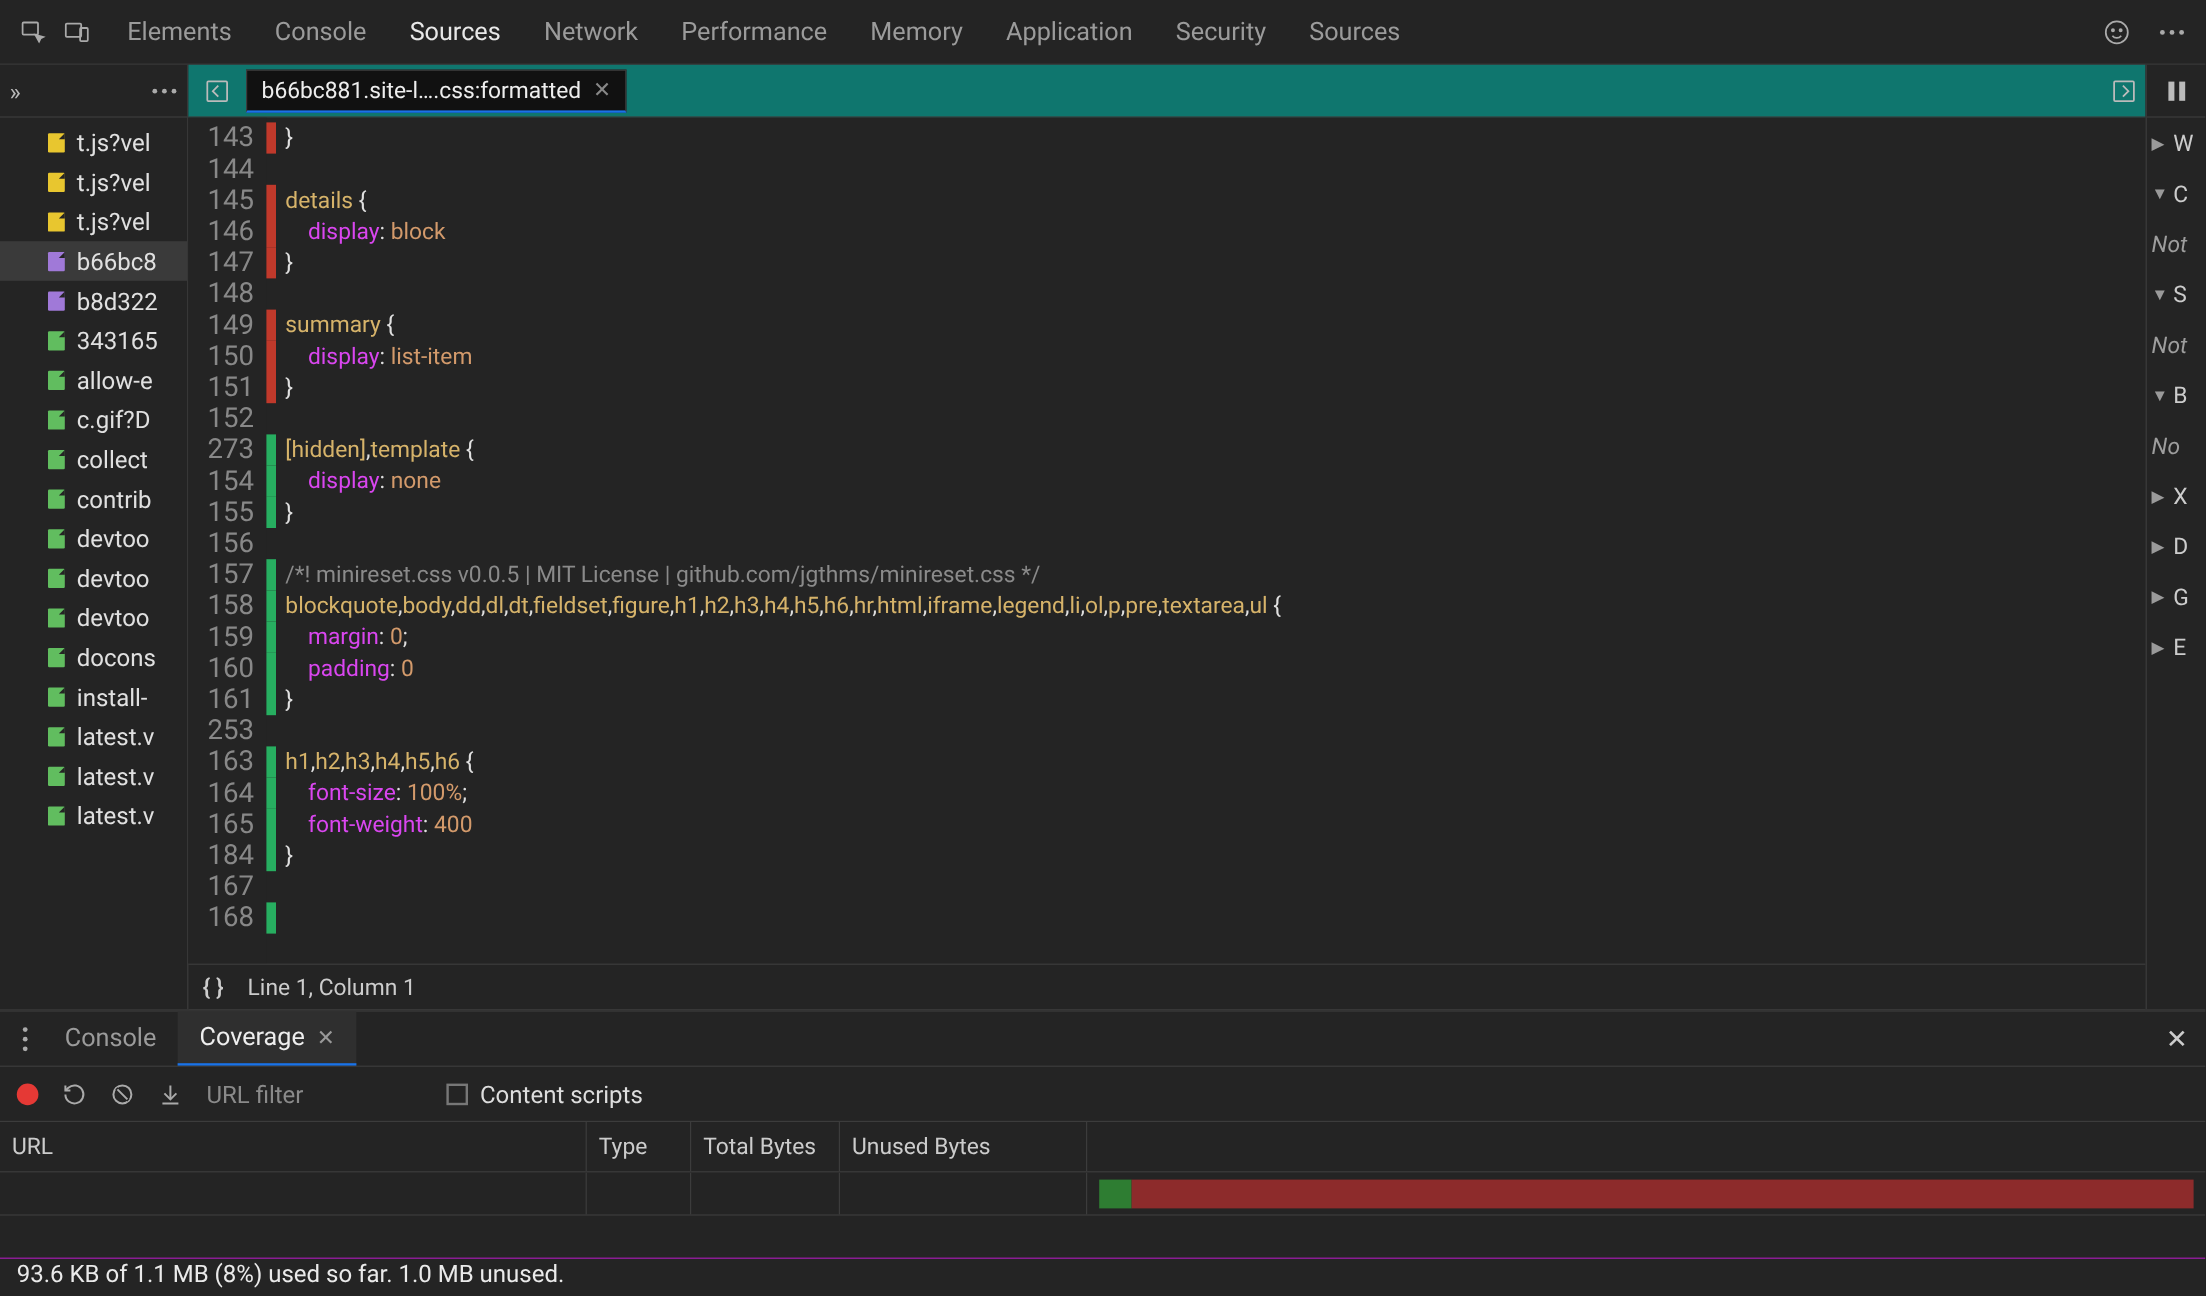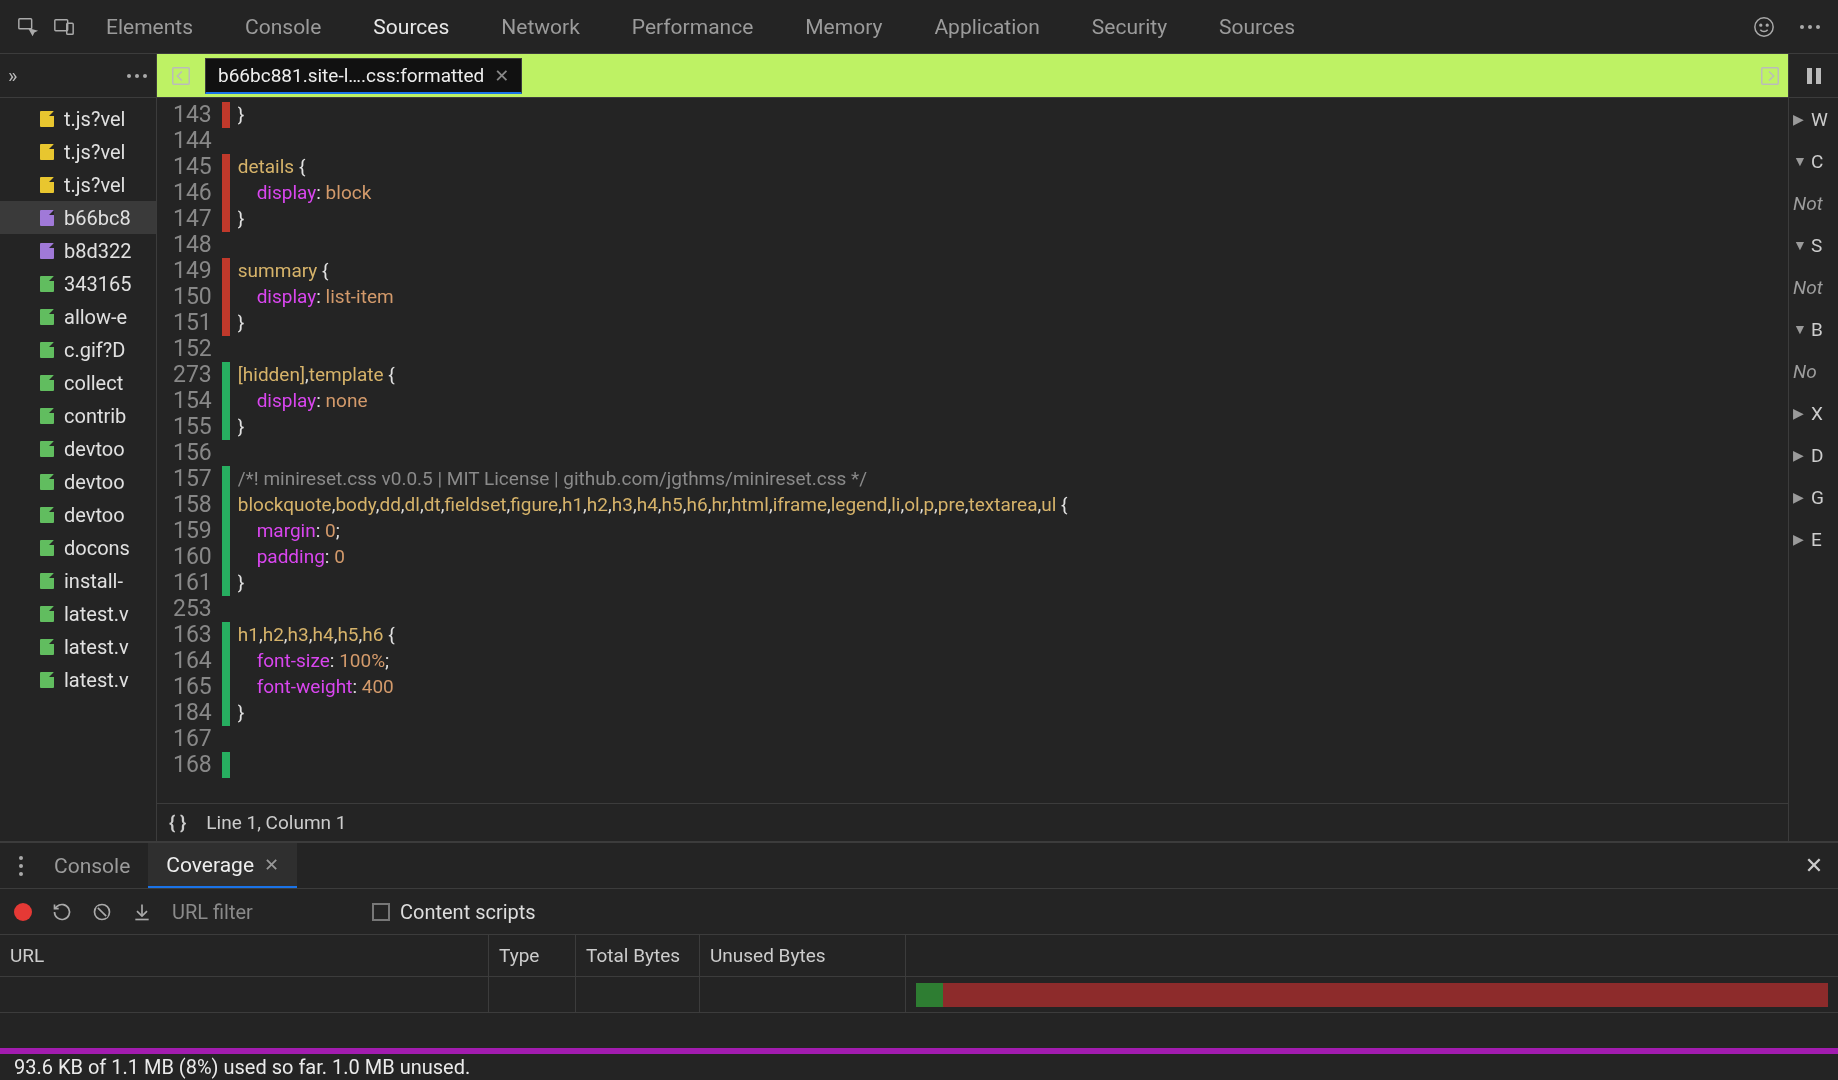--- a/index.html
+++ b/index.html
@@ -1,41 +1,41 @@
 <!DOCTYPE html>
 <html><head>
 <meta charset="utf-8">
 <style>
 *{margin:0;padding:0;box-sizing:border-box;font-family:"Segoe UI",Roboto,Arial,sans-serif;-webkit-font-smoothing:antialiased}
 html,body{width:100%;height:100%;background:#242424;color:#ccc;overflow:hidden;font-size:15px}
 .root{display:flex;flex-direction:column;width:1838px;height:1080px;position:relative}
 
 .topbar{display:flex;align-items:center;height:54px;border-bottom:1px solid #3c3c3c;padding:0 10px;background:#242424}
 .topbar .icon-btn{width:36px;height:36px;display:flex;align-items:center;justify-content:center;color:#aaa;cursor:pointer}
-.topbar .tabs{display:flex;align-items:stretch;height:100%;margin-left:6px;gap:16px}
+.topbar .tabs{display:flex;align-items:stretch;height:100%;margin-left:6px;gap:0}
 .topbar .tab{display:flex;align-items:center;padding:0 18px;color:#9b9b9b;font-size:21px;cursor:pointer;position:relative}
 .topbar .tab.active{color:#e8e8e8}
 .topbar .spacer{flex:1}
 .topbar .right{display:flex;align-items:center;gap:10px}
 
 .middle{display:flex;flex:1;min-height:0;border-bottom:1px solid #3c3c3c}
 
 .nav-col{width:157px;display:flex;flex-direction:column;border-right:1px solid #3c3c3c;background:#242424}
 .nav-head{height:44px;display:flex;align-items:center;justify-content:space-between;padding:0 8px;border-bottom:1px solid #3c3c3c}
 .nav-files{flex:1;overflow:hidden;padding-top:4px}
 .file-row{display:flex;align-items:center;height:33px;padding-left:40px;color:#e0e0e0;font-size:20px;cursor:pointer;white-space:nowrap;overflow:hidden}
 .file-row.selected{background:#3a3a3a}
 .file-ico{width:14px;height:16px;margin-right:10px;flex:0 0 auto;border-radius:1px;position:relative}
 .file-ico.yellow{background:#e8c62f}
 .file-ico.purple{background:#a079d8}
 .file-ico.green{background:#61bd5f}
 .file-ico::before{content:"";position:absolute;right:0;top:0;border-style:solid;border-width:0 0 5px 5px;border-color:transparent transparent #242424 transparent}
 
 .editor-col{flex:1;display:flex;flex-direction:column;min-width:0}
-.editor-tabs{height:44px;display:flex;align-items:center;border-bottom:1px solid #3c3c3c;padding-left:6px;gap:6px;background:#bef264}
+.editor-tabs{height:44px;display:flex;align-items:center;border-bottom:1px solid #3c3c3c;padding-left:6px;gap:6px;background:#0f766e}
 .ed-icon-btn{width:36px;height:36px;display:flex;align-items:center;justify-content:center;color:#bbb;cursor:pointer}
 .ed-tab{display:flex;align-items:center;height:36px;background:#111;padding:0 12px;color:#eee;font-size:19px;border-top:1px solid #3c3c3c;border-left:1px solid #3c3c3c;border-right:1px solid #3c3c3c;border-bottom:2px solid #1a73e8;position:relative;cursor:pointer}
 .ed-tab .x{margin-left:10px;color:#888;font-size:18px}
 .editor-tabs .spacer{flex:1}
 .code-wrap{flex:1;display:flex;overflow:hidden;background:#242424}
 .gutter{background:#242424;color:#888;font-family:Menlo,Consolas,monospace;font-size:23px;line-height:26px;text-align:right;padding:4px 10px 0 16px}
 .cov-col{width:8px;padding-top:4px}
 .cov-mark{height:26px;width:8px}
 .cov-mark.r{background:#c0392b}
 .cov-mark.g{background:#27ae60}
@@ -70,21 +70,21 @@
 .cov-filter::placeholder{color:#8a8a8a}
 .cov-chk{display:flex;align-items:center;gap:10px;font-size:20px;color:#ddd}
 .cov-chk .box{width:18px;height:18px;border:2px solid #777}
 .cov-table-head{height:42px;display:flex;align-items:center;border-bottom:1px solid #3c3c3c;font-size:19px;color:#ccc}
 .cov-th{padding:0 10px;border-right:1px solid #3c3c3c;height:100%;display:flex;align-items:center}
 .cov-table-body{flex:1;overflow:hidden;position:relative}
 .cov-row{height:36px;display:flex;align-items:center;border-bottom:1px solid #3c3c3c;font-size:19px;color:#ddd}
 .cov-bar-wrap{flex:1;height:24px;position:relative;margin:0 10px}
 .cov-bar-used{position:absolute;left:0;top:0;bottom:0;background:#2e7d32}
 .cov-bar-unused{position:absolute;top:0;bottom:0;background:#8d2b2b}
-.cov-summary{position:absolute;left:0;right:0;bottom:0;height:32px;background:#242424;border-top:6px solid #a21caf;display:flex;align-items:center;padding-left:14px;font-size:20px;color:#eaeaea}
+.cov-summary{position:absolute;left:0;right:0;bottom:0;height:32px;background:#242424;border-top:1px solid #a21caf;display:flex;padding-left:14px;font-size:20px;color:#eaeaea}
 svg{display:block}
 </style>
 </head>
 <body>
 
 <div class="root">
 
   <div class="topbar">
     <div class="icon-btn">
       <svg width="22" height="22" viewBox="0 0 24 24" fill="none" stroke="#aaa" stroke-width="1.6">

